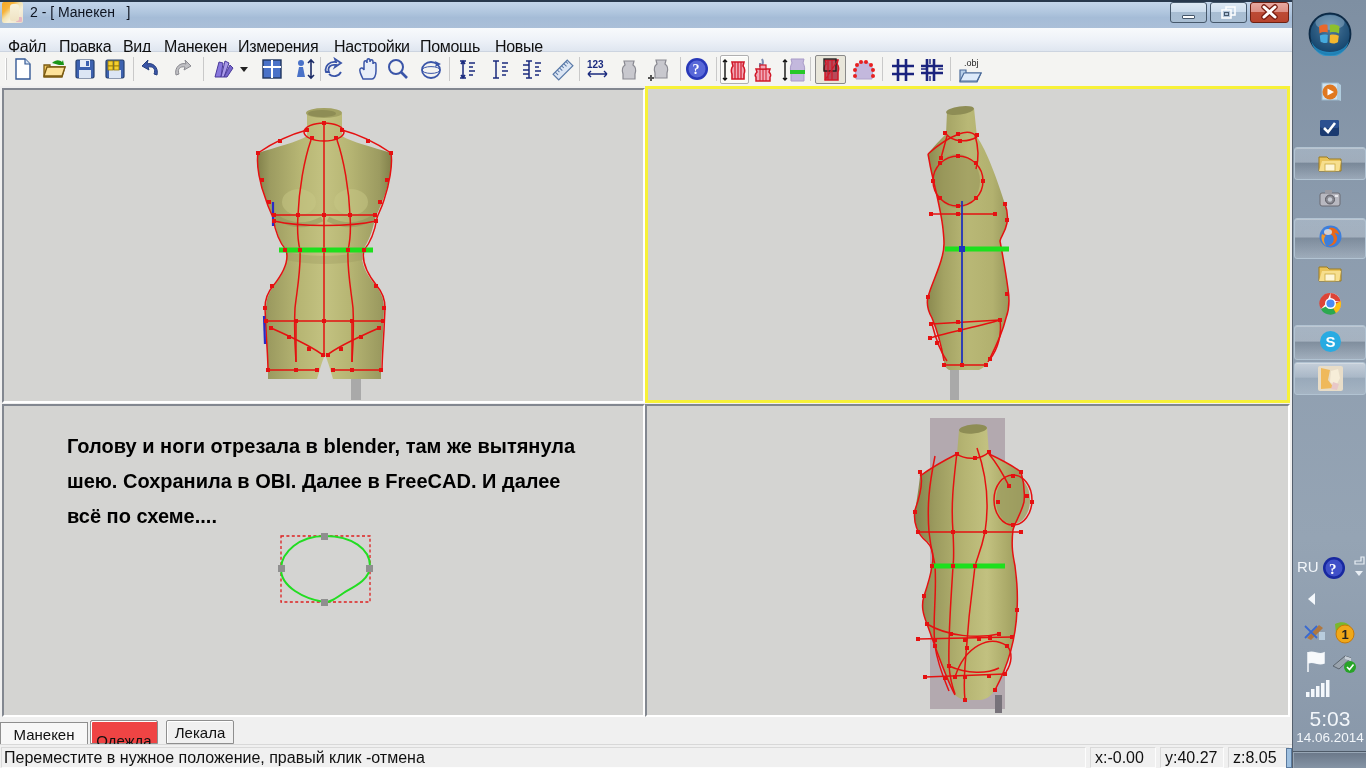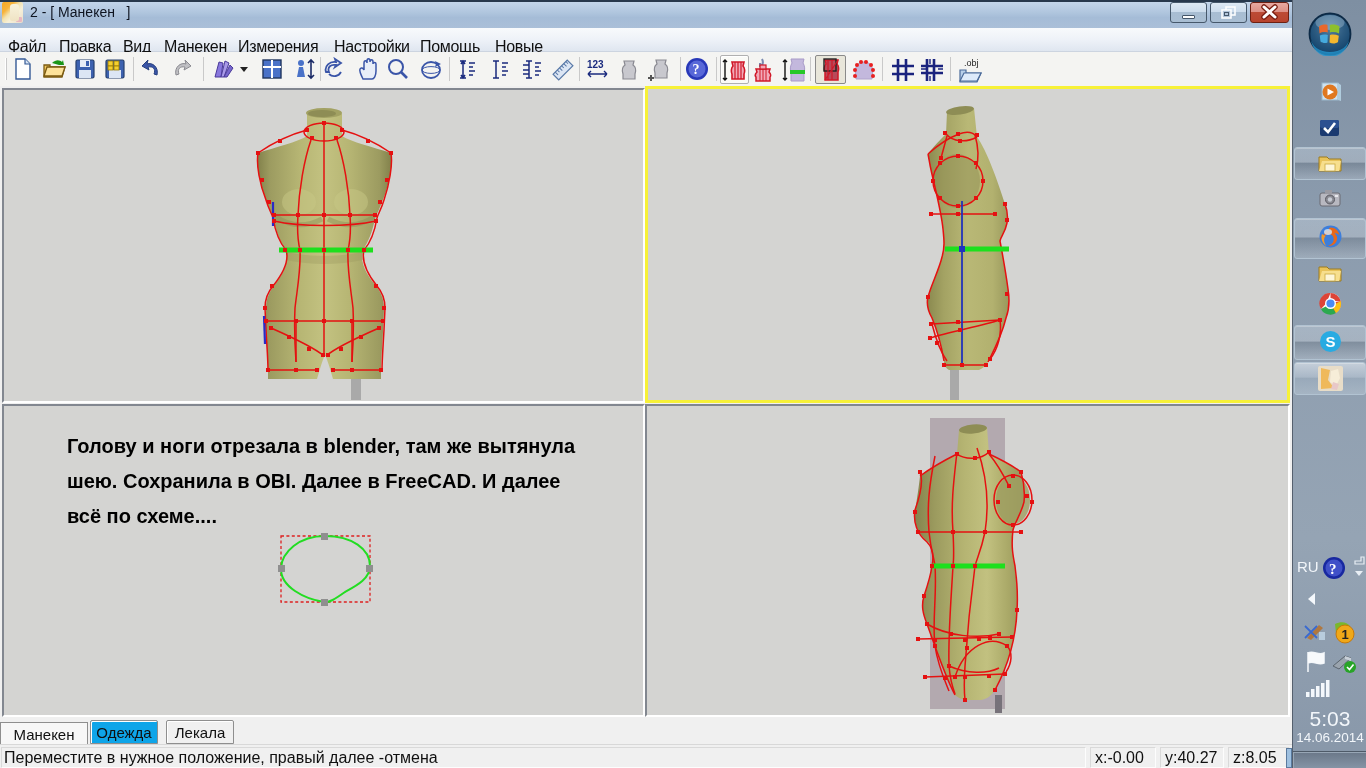--- a/index.html
+++ b/index.html
@@ -28,21 +28,21 @@
 #client { position:absolute; left:0; top:86px; width:1292px; height:682px; background:#f0f0f0; }
 .vp { position:absolute; background:#d4d4d2; border-top:2px solid #828790; border-left:2px solid #828790; border-right:2px solid #ffffff; border-bottom:2px solid #ffffff; }
 #vp1 { left:2px; top:2px;  width:643px; height:315px; }
 #vp3 { left:2px; top:318px; width:643px; height:313px; }
 #vp4 { left:645px; top:318px; width:645px; height:313px; }
 #vp2 { left:645px; top:0px; width:645px; height:317px; border:3px solid #f7f138; background:#d4d4d2; position:absolute; }
 .vp svg, #vp2 svg { position:absolute; left:0; top:0; }
 #tabs { position:absolute; left:0; top:632px; width:1292px; height:26px; background:#f0f0f0; }
 .tab { position:absolute; font-size:15px; color:#101010; text-align:center; }
 #tab1 { left:0px; top:4px; width:88px; height:22px; background:#f7f7f7; border:1px solid #8e8e8e; border-bottom:none; padding-top:3px; }
-#tab2 { left:90px; top:2px; width:68px; height:24px; background:#0ea5e9; border:1px solid #8e8e8e; border-radius:2px 2px 0 0; padding-top:3px; box-shadow:inset 1px 1px 0 #fff; }
+#tab2 { left:90px; top:2px; width:68px; height:24px; background:#ef4444; border:1px solid #8e8e8e; border-radius:2px 2px 0 0; padding-top:11px; box-shadow:inset 1px 1px 0 #fff; }
 #tab3 { left:166px; top:2px; width:68px; height:24px; background:#f0f0f0; border:1px solid #8e8e8e; border-radius:2px 2px 0 0; padding-top:3px; box-shadow:inset 1px 1px 0 #fff; }
 #statusbar { position:absolute; left:0; top:658px; width:1292px; height:24px; background:#f0f0f0; border-top:1px solid #d8d8d8; font-size:16px; color:#101010; }
 .scell { position:absolute; top:2px; height:21px; border:1px solid #d9d9d9; border-bottom-color:#fdfdfd; border-right-color:#fdfdfd; padding:1px 4px 0 4px; }
 #taskbar { position:absolute; left:1292px; top:0; width:74px; height:768px;
   background:linear-gradient(180deg, #7e8fa2 0%, #8c9cae 30%, #95a4b4 70%, #8897a9 100%); border-left:1px solid #55606e; }
 .tbtn { position:absolute; left:1px; width:72px; border:1px solid #b2c3d2; border-radius:3px;
   background:linear-gradient(#d4e0ea55 0%, #ffffff33 45%, #0000001a 50%, #ffffff26 100%);
   box-shadow:inset 0 1px 0 #ffffff44; }
 .ticon { position:absolute; }
 #tray { position:absolute; left:0; width:74px; color:#f2f6fa; }
@@ -500,21 +500,21 @@
           <rect x="346" y="282" width="4" height="4"></rect>
         </g>
       </svg>
     </div>
     <div id="tabs">
       <div class="tab" id="tab1">Манекен</div>
       <div class="tab" id="tab2">Одежда</div>
       <div class="tab" id="tab3">Лекала</div>
     </div>
     <div id="statusbar">
-      <div class="scell" style="left:1px; width:1085px; padding-left:2px;">Переместите в нужное положение, правый далее -отмена</div>
+      <div class="scell" style="left:1px; width:1085px; padding-left:2px;">Переместите в нужное положение, правый клик -отмена</div>
       <div class="scell" style="left:1090px; width:66px;">x:-0.00</div>
       <div class="scell" style="left:1160px; width:64px;">y:40.27</div>
       <div class="scell" style="left:1228px; width:62px;">z:8.05</div>
     </div>
       <div style="position:absolute;left:1286px;top:662px;width:6px;height:20px;background:#9ec0e0;border:1px solid #5a7a9e;"></div>
   </div>
  </div>
  <div id="taskbar">
   <svg style="position:absolute;left:15px;top:12px" width="44" height="44">
     <defs>

